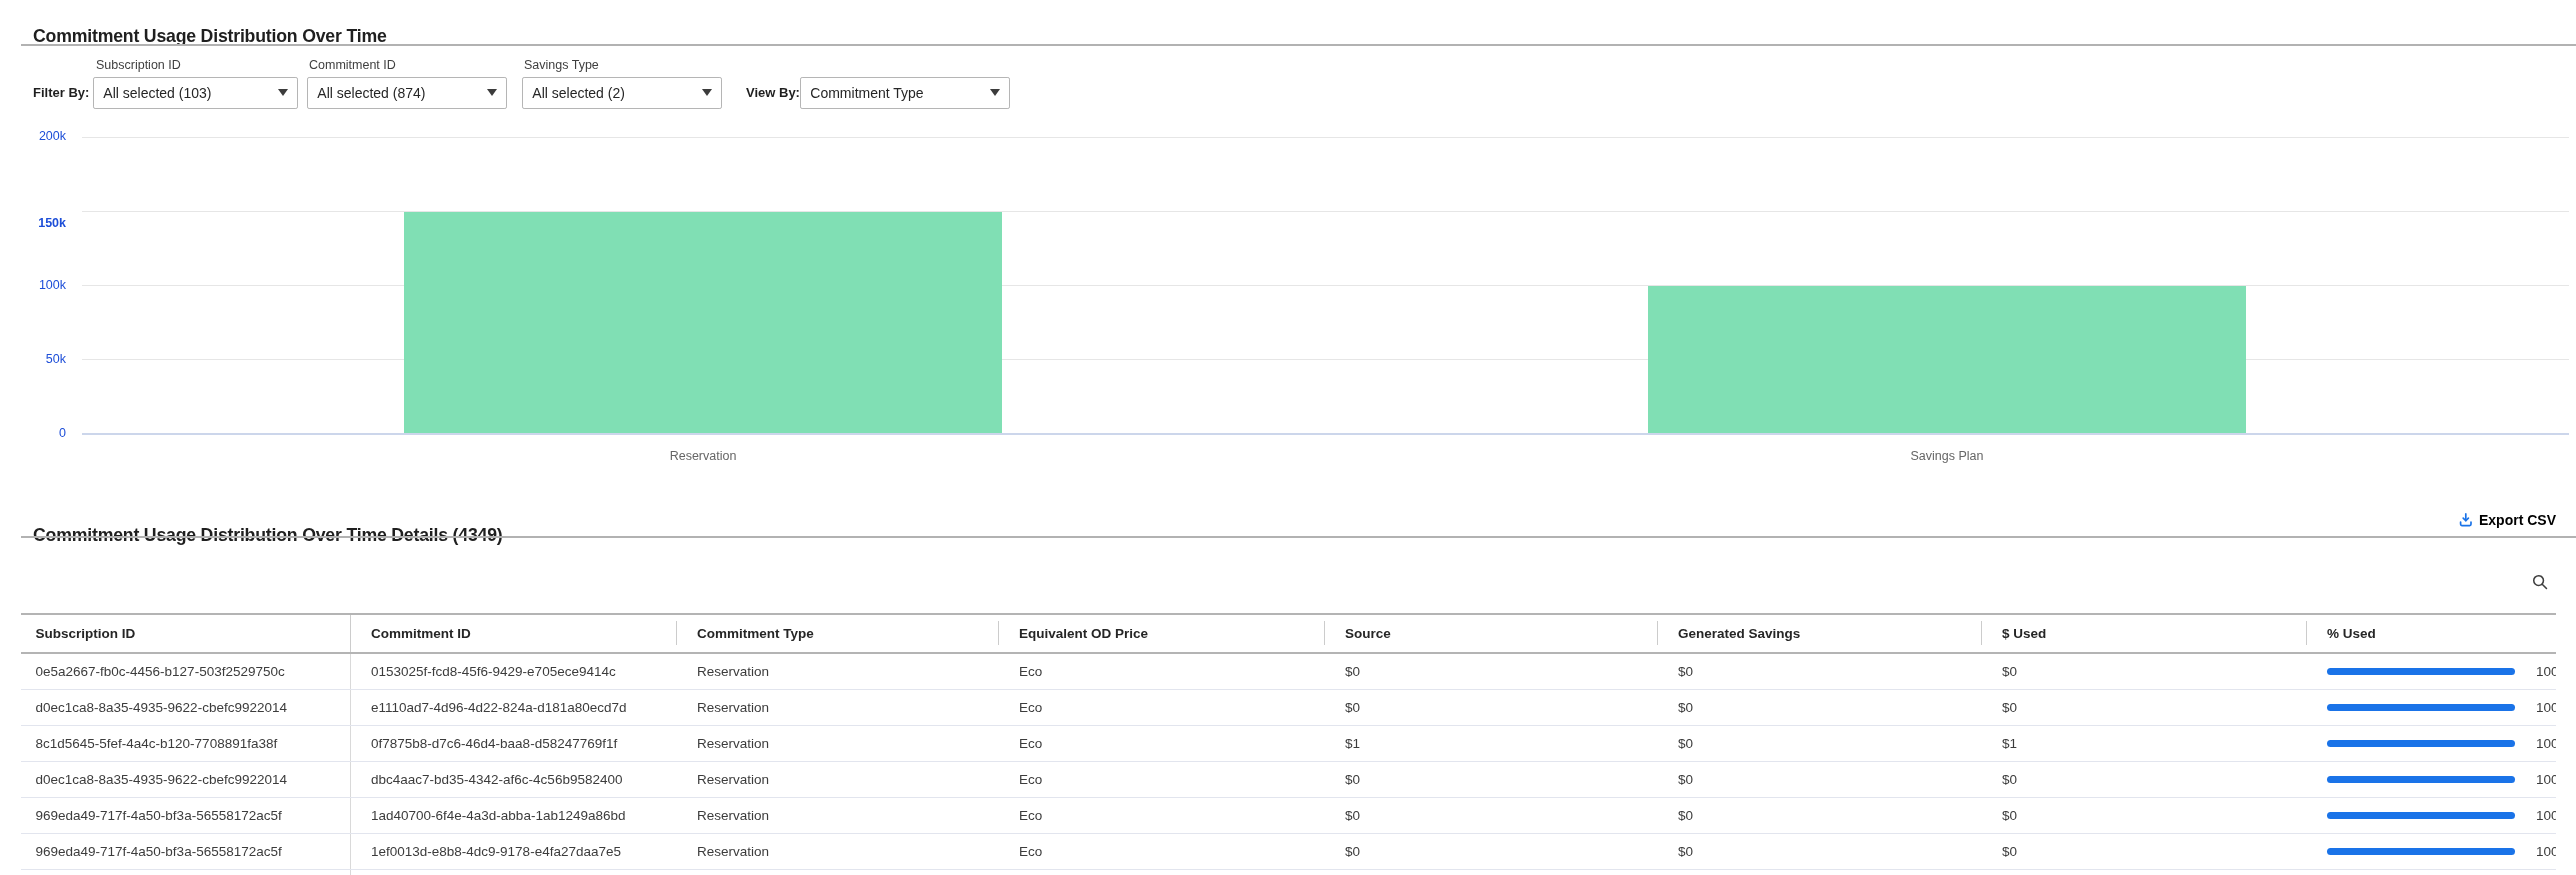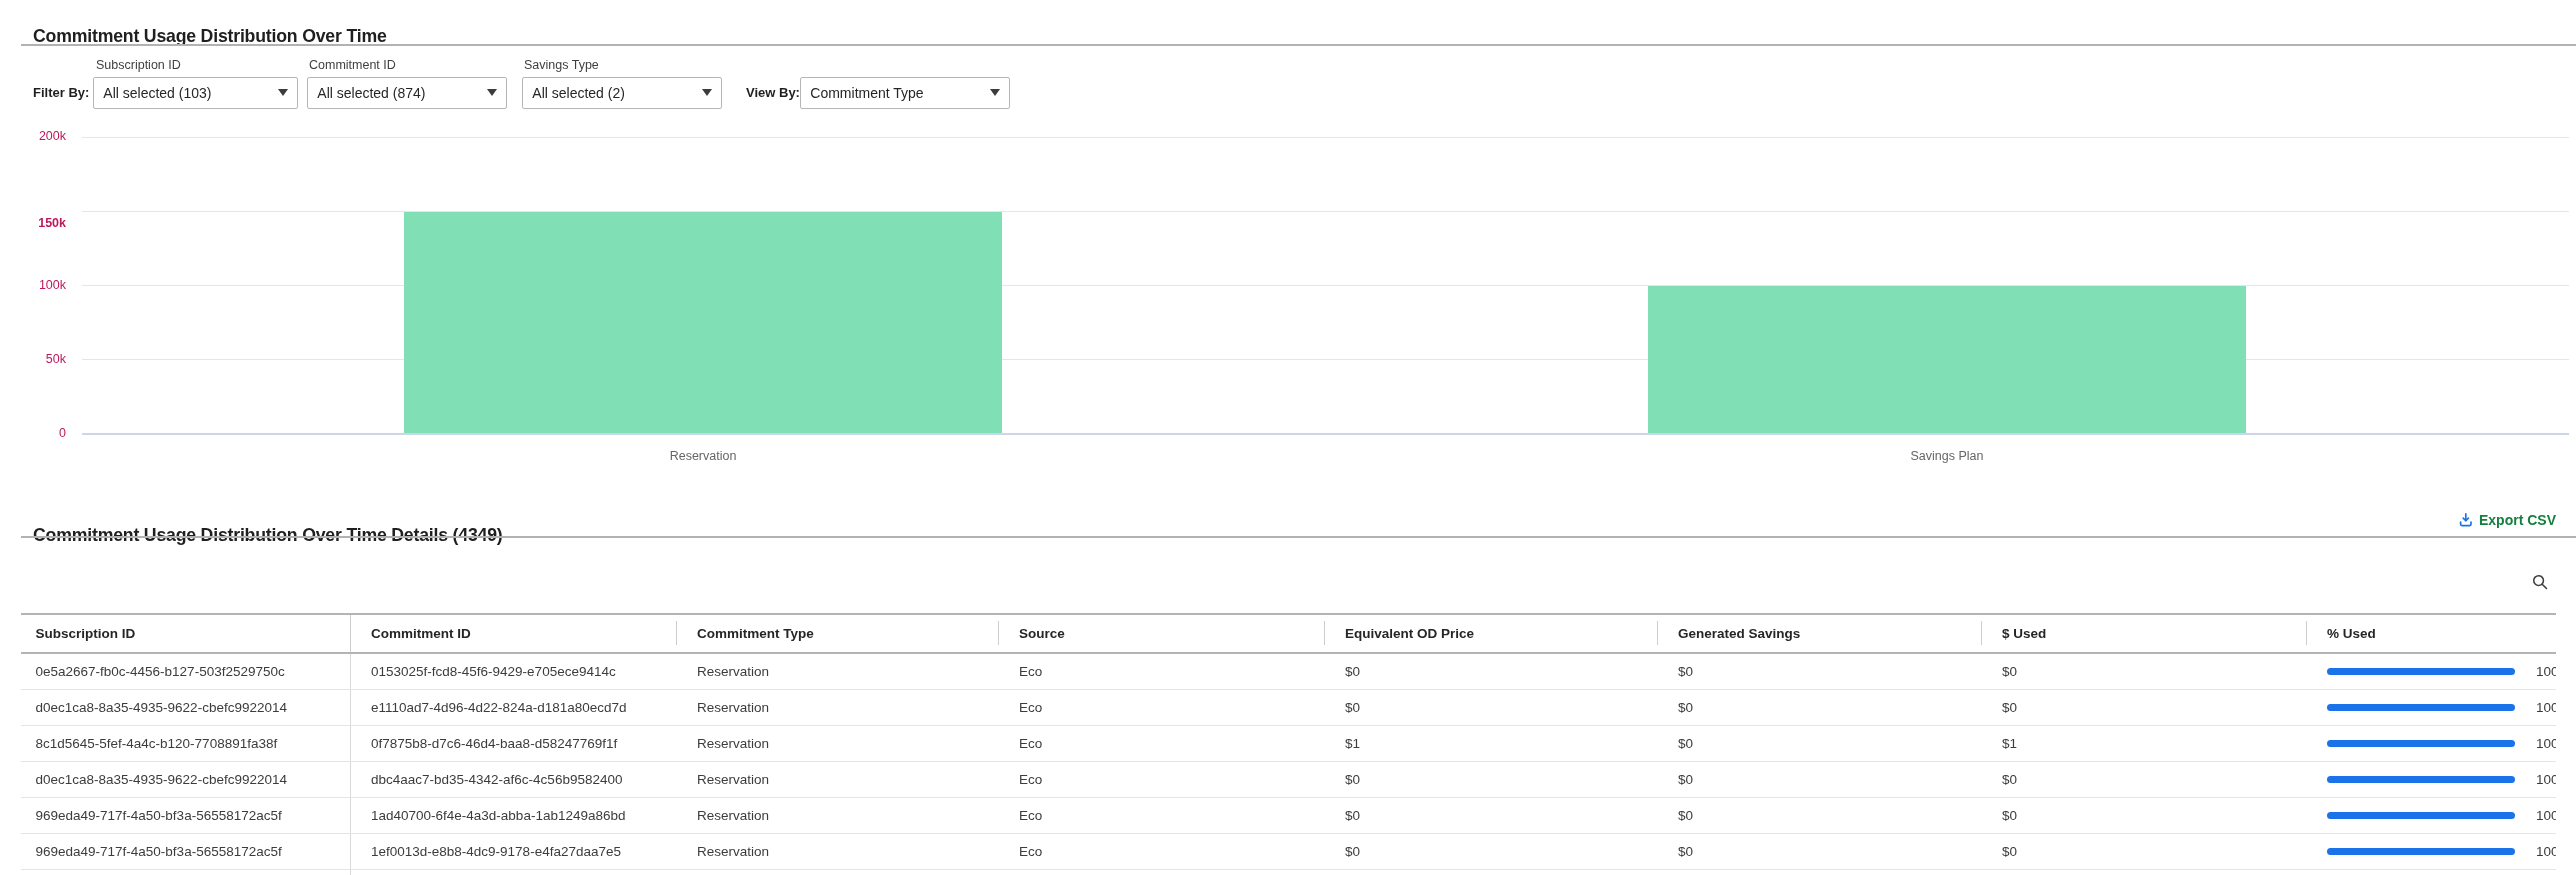--- a/index.html
+++ b/index.html
@@ -21,27 +21,27 @@
   .dd-label{position:absolute;top:58px;font-size:12.5px;color:#3f3f3f;white-space:nowrap;}
   .dd{position:absolute;top:77px;height:32px;box-sizing:border-box;background:#fff;
       border:1px solid #b5b5b5;border-radius:2.1px;display:flex;align-items:center;
       padding:0 29px 0 9.3px;font-size:14px;color:#262626;cursor:pointer;white-space:nowrap;}
   .caret{position:absolute;right:9.3px;top:50%;margin-top:-3.6px;width:0;height:0;
          border-left:5.7px solid transparent;border-right:5.7px solid transparent;border-top:7.8px solid #3c3c3c;}
 
   
   .gridline{position:absolute;height:1px;background:#e6e6e6;}
   .axis-line{position:absolute;height:1.6px;}
-  .ytick{position:absolute;left:0;width:66px;text-align:right;font-size:12.5px;color:#be185d;white-space:nowrap;}
+  .ytick{position:absolute;left:0;width:66px;text-align:right;font-size:12.5px;color:#1d4ed8;white-space:nowrap;}
   .bar{position:absolute;}
   .xlabel{position:absolute;top:449px;transform:translateX(-50%);font-size:12.5px;color:#666;white-space:nowrap;}
 
   
   #export-csv{position:absolute;right:20px;top:512px;display:flex;align-items:center;gap:5.2px;
-              color:#15803d;font-size:14px;font-weight:700;cursor:pointer;white-space:nowrap;}
+              color:#000000;font-size:14px;font-weight:700;cursor:pointer;white-space:nowrap;}
 
   
   #table-filter-input{position:absolute;left:21px;top:565px;width:2535px;height:32px;box-sizing:border-box;
               border:1px solid #c8c8c8;border-radius:3.1px;font-size:14px;color:#333;
               padding:0 42px 0 10.4px;outline:none;font-family:"Liberation Sans",sans-serif;background:#fff;}
   #table-filter-input::placeholder{color:#9e9e9e;}
   #search-icon{position:absolute;right:27px;top:573px;}
 
   
   #details-table{position:absolute;left:21px;top:613px;width:2535px;}
@@ -132,22 +132,22 @@
     <circle cx="10.3" cy="10.3" r="6.6"></circle>
       <line x1="15.2" y1="15.2" x2="21" y2="21"></line>
   </svg>
 
   <div id="details-table">
     <div class="tb-border"></div>
     <div class="grid-cols thead" id="table-head">
         <div class="th">Subscription ID</div>
         <div class="th sep sep-full">Commitment ID</div>
         <div class="th sep">Commitment Type</div>
+        <div class="th sep">Equivalent OD Price</div>
         <div class="th sep">Source</div>
-        <div class="th sep">Equivalent OD Price</div>
         <div class="th sep">Generated Savings</div>
         <div class="th sep">$ Used</div>
         <div class="th sep">% Used</div>
       </div>
     <div class="tb-border bottom"></div>
     <div id="table-body">
         <div class="grid-cols trow">
           <div class="td">0e5a2667-fb0c-4456-b127-503f2529750c</div>
           <div class="td frozen-sep">0153025f-fcd8-45f6-9429-e705ece9414c</div>
           <div class="td">Reservation</div>

